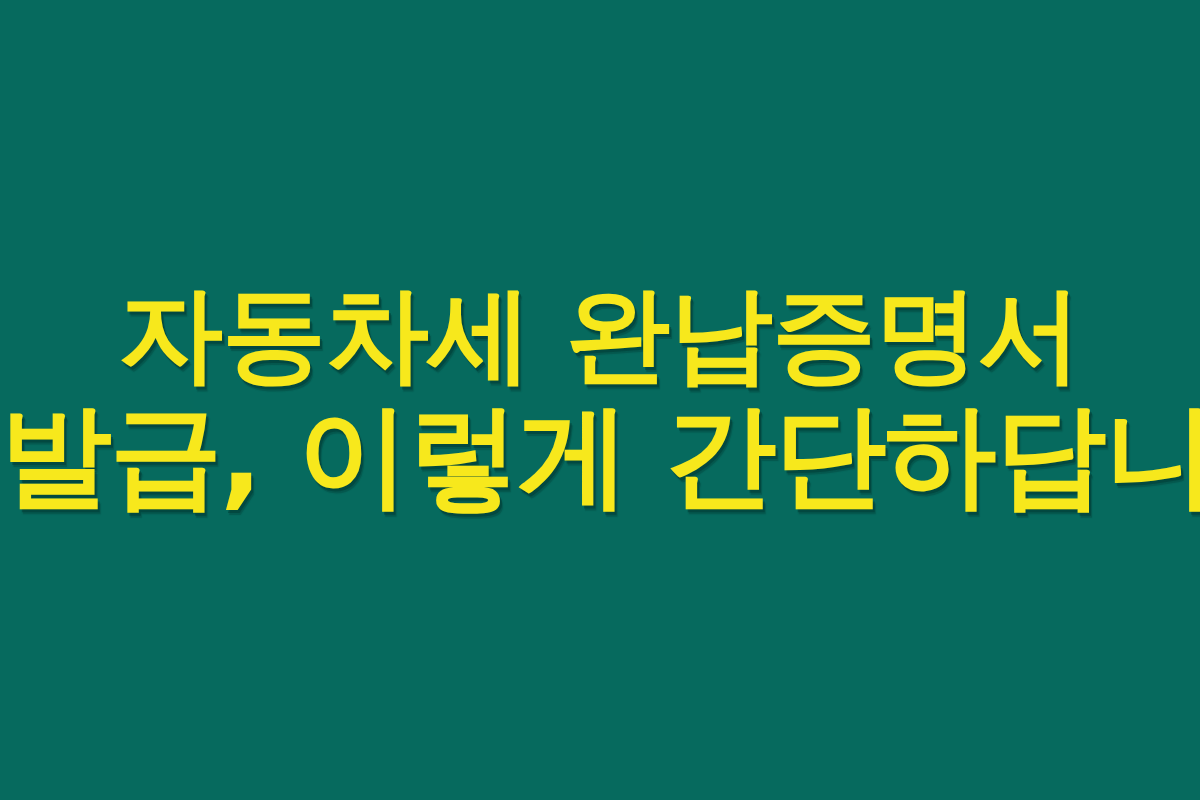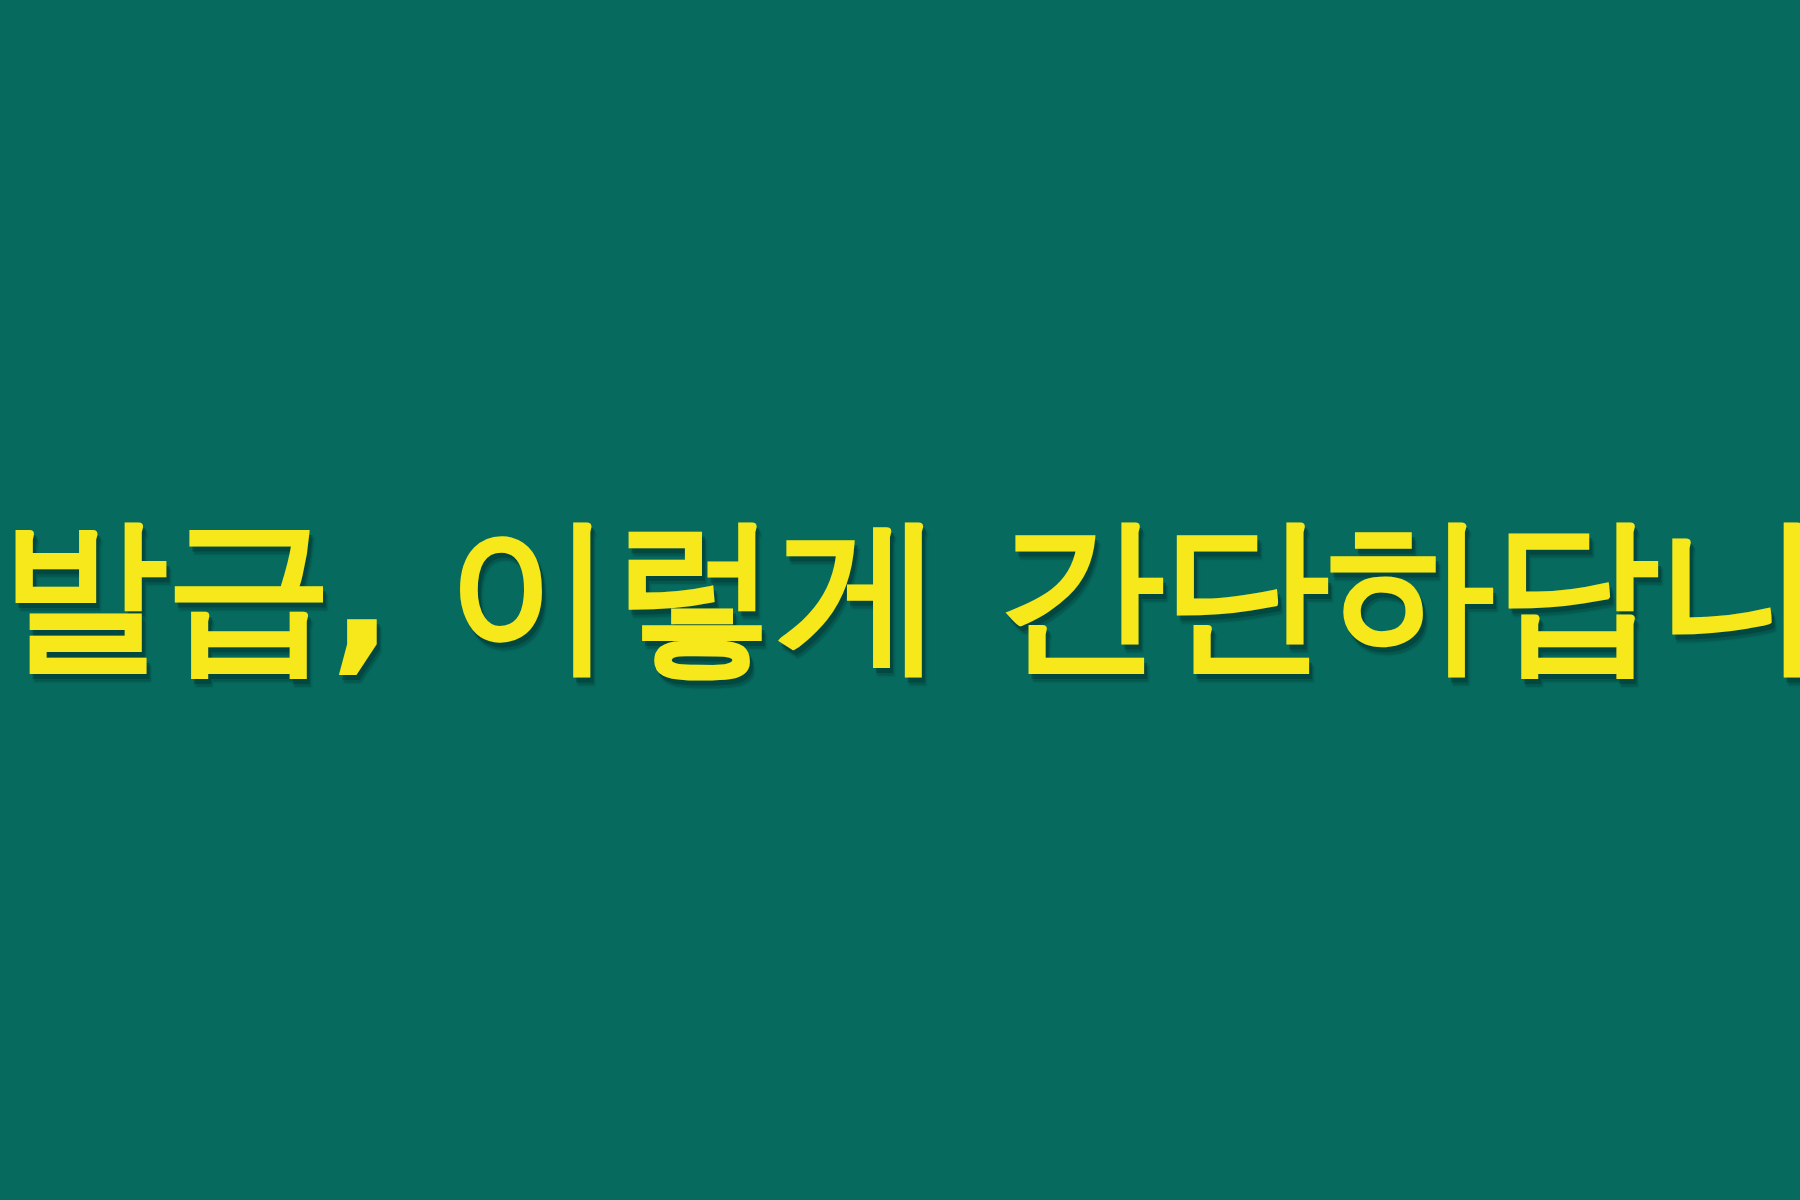--- a/index.html
+++ b/index.html
@@ -49,15 +49,16 @@
   .headline-line.line-2 {
     font-size: 112px;
     letter-spacing: -2px;
   }
 </style>
 </head>
 <body>
 
 <div id="banner">
   <div id="headline">
+    <span class="headline-line line-1">자동차세 완납증명서</span>
     <span class="headline-line line-2">발급, 이렇게 간단하답니다!</span>
   </div>
 </div>
 
 </body></html>

